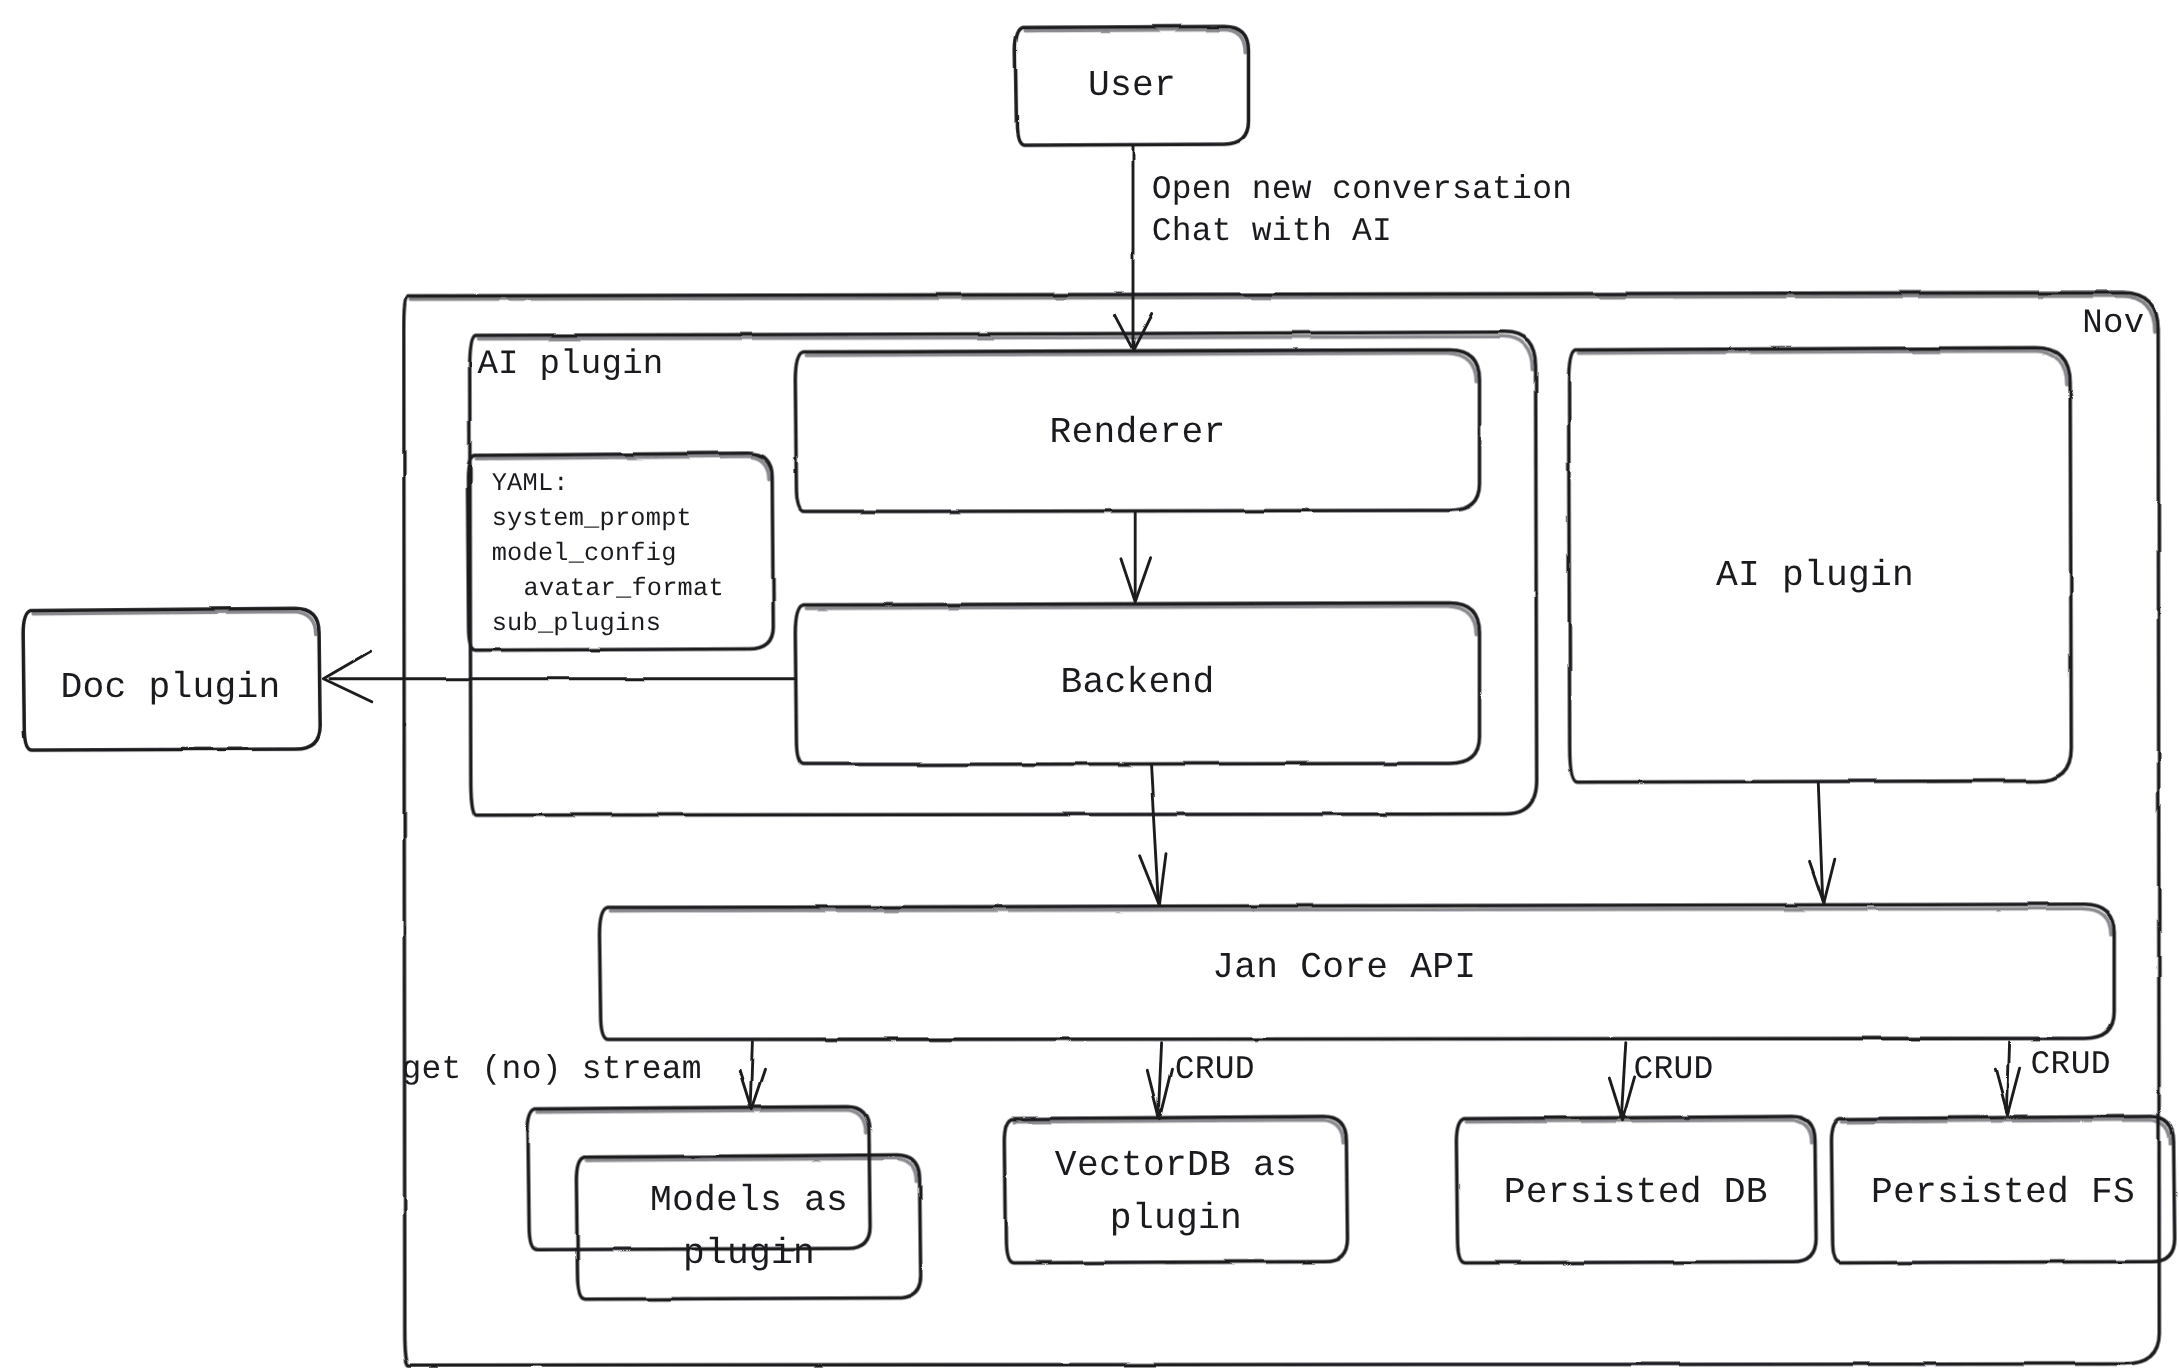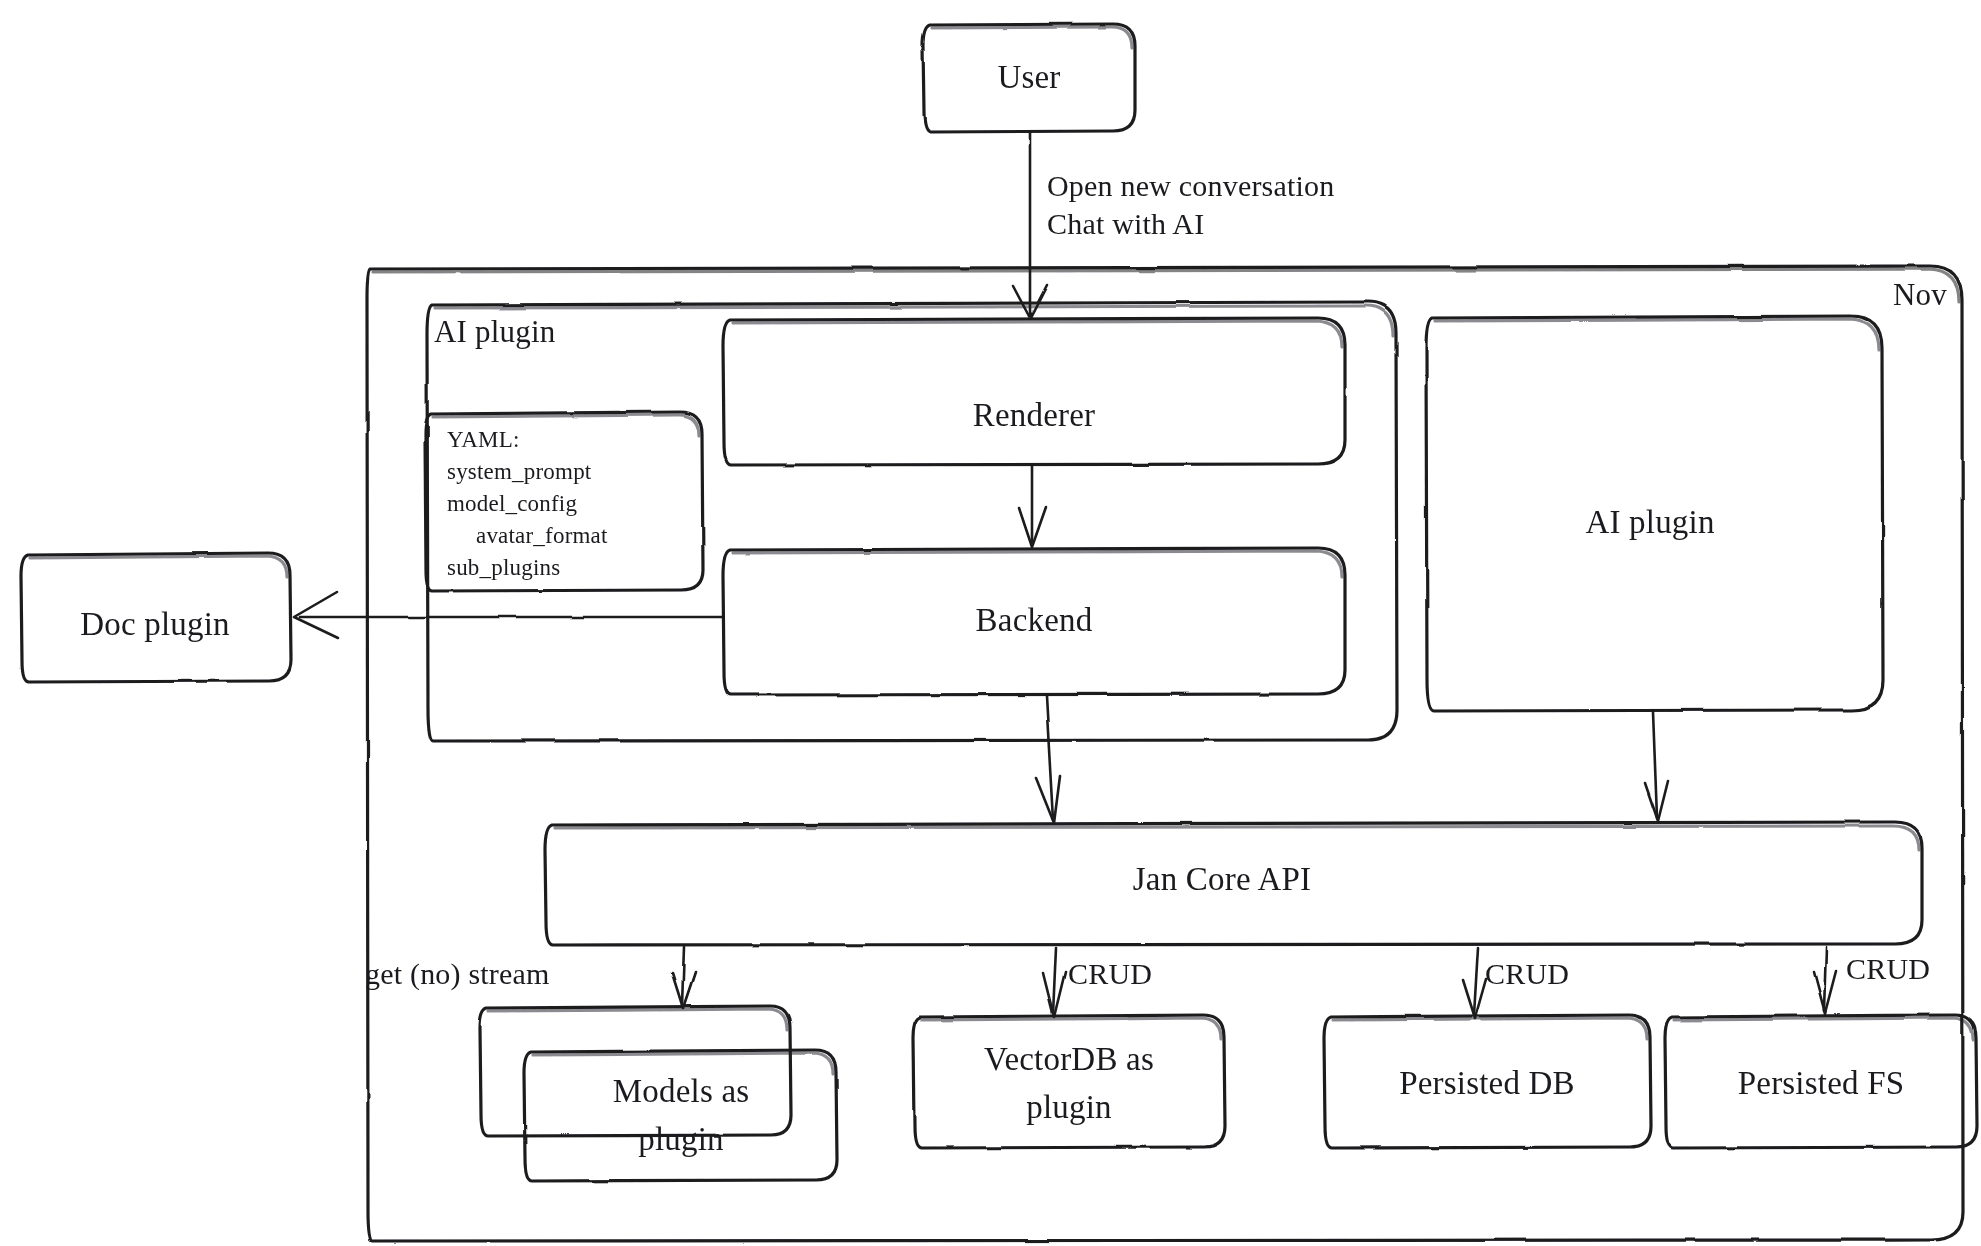--- a/index.html
+++ b/index.html
@@ -19,21 +19,21 @@
   }
   #sketch {
     position: absolute;
     left: 0; top: 0;
     width: 1981px;
     height: 1246px;
   }
   .lbl {
     position: absolute;
     color: #1b1b1f;
-    font-family: Liberation Serif, serif;
+    font-family: Liberation Mono, monospace;
     white-space: pre;
     line-height: 1.25;
     letter-spacing: 0.2px;
     pointer-events: none;
   }
   .node-label {
     font-size: 33px;
     text-align: center;
     transform: translate(-50%, -50%);
   }
@@ -186,21 +186,21 @@
       </g>
     </g>
   </svg>
 
   <div class="lbl group-label" style="left:1893px; top:276px;">Nov</div>
 
   <div class="lbl group-label" style="left:434px; top:313px;">AI plugin</div>
 
   <div class="lbl node-label" style="left:1029px; top:78px;">User</div>
 
-  <div class="lbl node-label" style="left:1034px; top:416px;">Renderer</div>
+  <div class="lbl node-label" style="left:1034px; top:393px;">Renderer</div>
 
   <div class="lbl node-label" style="left:1034px; top:621px;">Backend</div>
 
   <div class="lbl node-label" style="left:1650px; top:523px;">AI plugin</div>
 
   <div class="lbl node-label" style="left:1222px; top:880px;">Jan Core API</div>
 
   <div class="lbl node-label" style="left:155px; top:625px;">Doc plugin</div>
 
   <div class="lbl node-label" style="left:681px; top:1116px; line-height:1.45;">Models as
@@ -212,21 +212,21 @@
   <div class="lbl node-label" style="left:1487px; top:1084px;">Persisted DB</div>
 
   <div class="lbl node-label" style="left:1821px; top:1084px;">Persisted FS</div>
 
   <div class="lbl yaml-label" style="left:447px; top:424px;">YAML:</div>
   <div class="lbl yaml-label" style="left:447px; top:456px;">system_prompt</div>
   <div class="lbl yaml-label" style="left:447px; top:488px;">model_config</div>
   <div class="lbl yaml-label" style="left:447px; top:520px;margin-left:29px;">avatar_format</div>
   <div class="lbl yaml-label" style="left:447px; top:552px;">sub_plugins</div>
 
-  <div class="lbl edge-label" style="left:1047px; top:155px;margin-top:12px;">Open new conversation
+  <div class="lbl edge-label" style="left:1047px; top:155px;">Open new conversation
 Chat with AI</div>
 
   <div class="lbl edge-label" style="left:365px; top:955px;">get (no) stream</div>
 
   <div class="lbl edge-label" style="left:1068px; top:955px;">CRUD</div>
 
   <div class="lbl edge-label" style="left:1485px; top:955px;">CRUD</div>
 
   <div class="lbl edge-label" style="left:1846px; top:950px;">CRUD</div>
 

